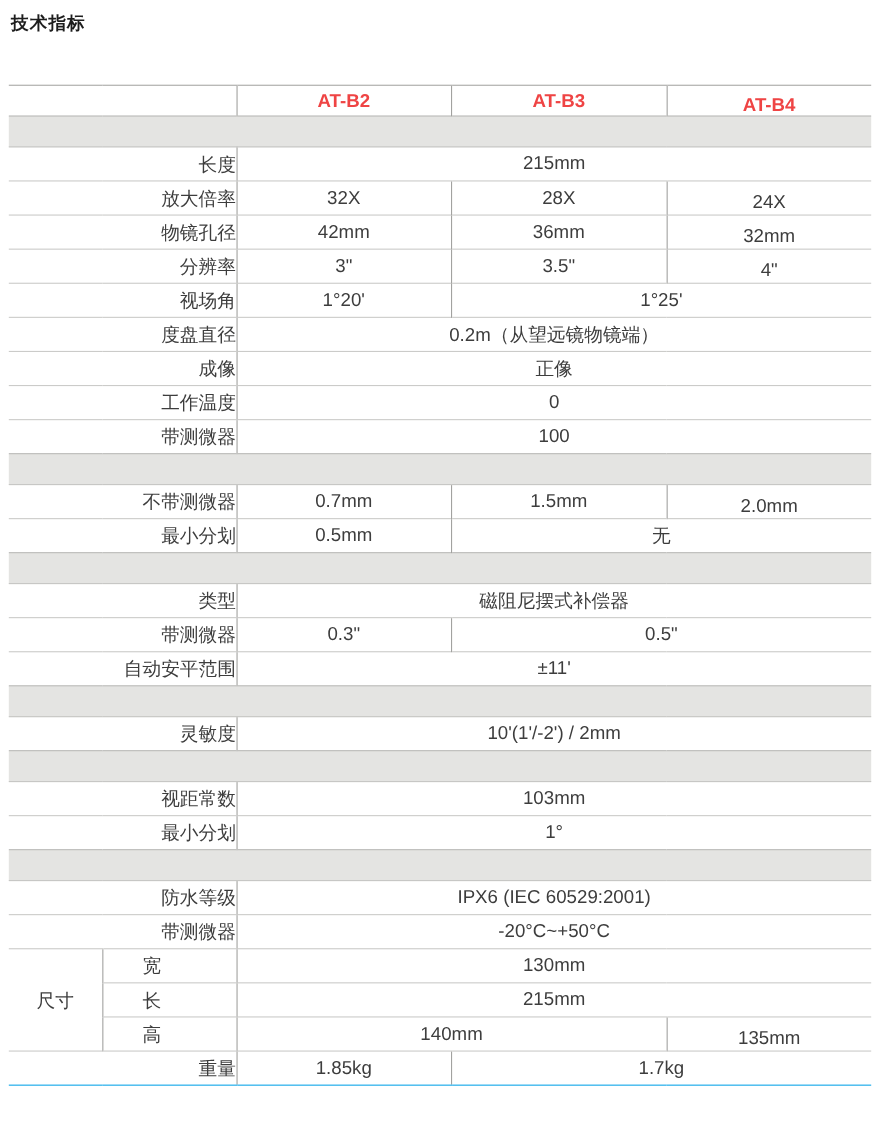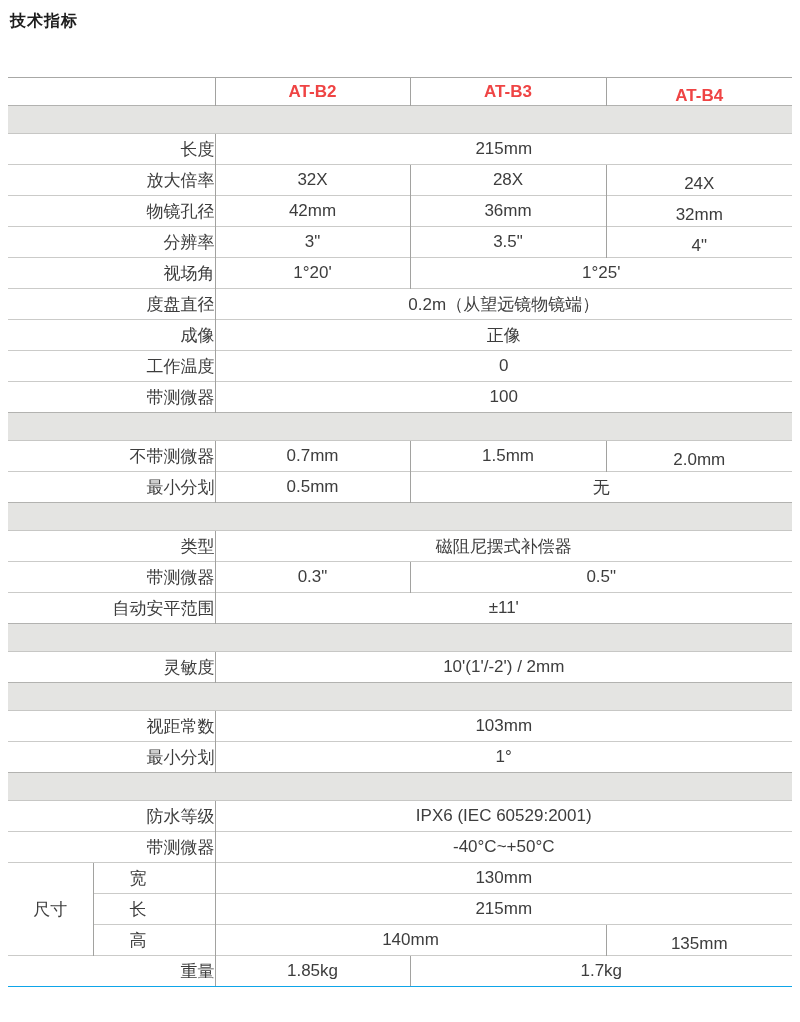--- a/index.html
+++ b/index.html
@@ -194,21 +194,21 @@
     <tr class="band">
           <td colspan="5"></td>
         </tr>
 
     <tr class="row">
       <td colspan="2" class="lab">防水等级</td>
       <td colspan="3" class="vl c">IPX6 (IEC 60529:2001)</td>
     </tr>
     <tr class="row">
       <td colspan="2" class="lab">带测微器</td>
-      <td colspan="3" class="vl c">-40°C~+50°C</td>
+      <td colspan="3" class="vl c">-20°C~+50°C</td>
     </tr>
 
     <tr class="row">
       <td rowspan="3" class="c">尺寸</td>
       <td class="vl sub">宽</td>
       <td colspan="3" class="vl c">130mm</td>
     </tr>
     <tr class="row">
       <td class="vl sub">长</td>
       <td colspan="3" class="vl c">215mm</td>

